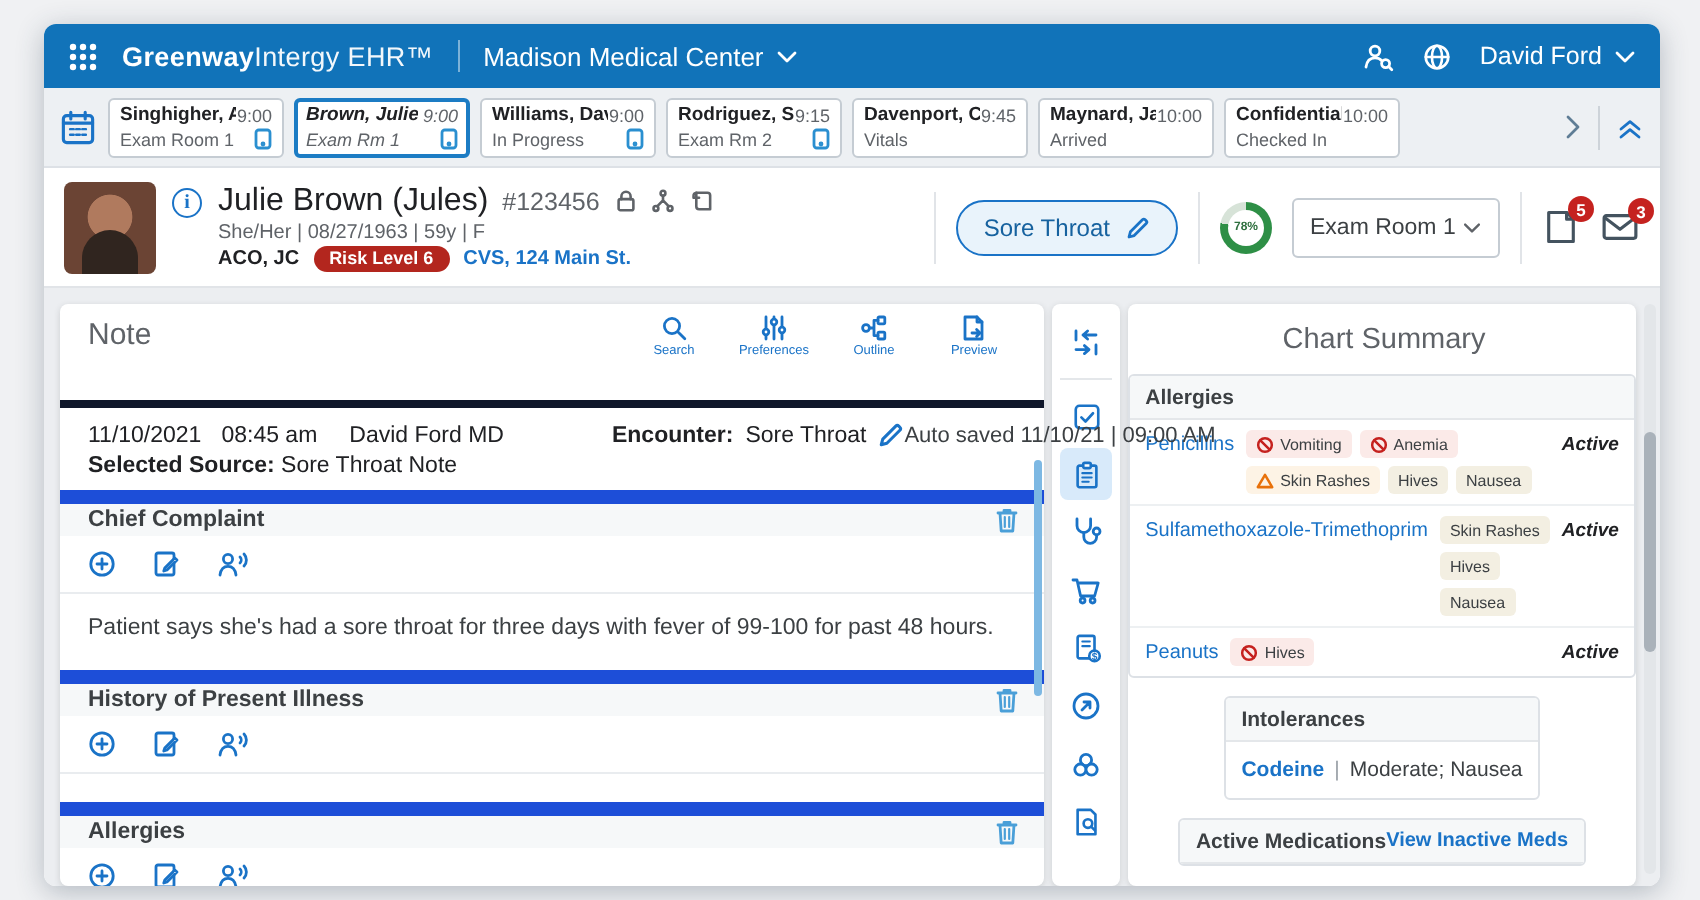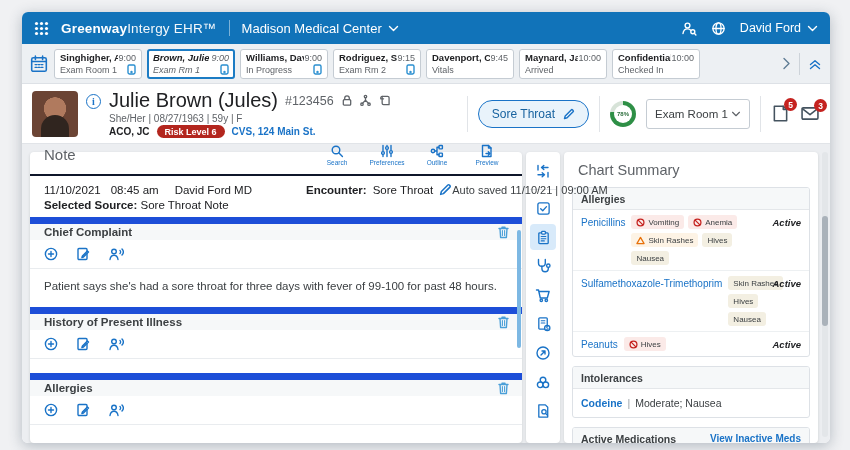--- a/index.html
+++ b/index.html
@@ -42,21 +42,21 @@
     display:flex; align-items:center; padding:0 10px; gap:8px; flex:none; }
   .avatar { width:46px; height:46px; border-radius:4px; flex:none; position:relative; overflow:hidden;
     background:radial-gradient(circle at 50% 38%, #b07a5e 0 30%, #6b4434 31% 100%), #2c211c; }
   .avatar::after{content:""; position:absolute; left:9px; top:24px; width:28px; height:24px;
     border-radius:14px 14px 0 0; background:#30251f;}
   .info-ic { width:15px; height:15px; border:1.5px solid #1a73c7; border-radius:50%; color:#1a73c7;
     font-size:10px; font-weight:bold; display:flex; align-items:center; justify-content:center;
     align-self:flex-start; margin-top:10px; flex:none; font-family:"Liberation Serif","DejaVu Serif",serif;}
   .p-info { display:flex; flex-direction:column; gap:1px; min-width:0; }
   .p-line1 { display:flex; align-items:center; gap:7px; }
-  .p-name { font-size:20px; color:#202124; }
+  .p-name { font-size:16px; color:#202124; }
   .p-mrn { font-size:12.5px; color:#5f6368; }
   .hdr-ics { display:flex; gap:6px; align-items:center; color:#5f6368; }
   .p-grey { font-size:10px; color:#5f6368; }
   .p-line4 { display:flex; align-items:center; gap:7px; font-size:10px; }
   .p-flags { font-weight:bold; color:#202124; }
   .risk-pill { background:#b3261e; color:#fff; font-size:9px; font-weight:bold;
     padding:1.5px 8px; border-radius:9px; }
   .pharm { color:#1a73c7; font-weight:bold; cursor:pointer; }
   .b-right { margin-left:auto; display:flex; align-items:center; gap:10px; }
   .divv { width:1px; height:36px; background:#e1e4e8; }
@@ -74,22 +74,22 @@
   .cnt { position:absolute; top:-6px; right:-7px; background:#c5221f; color:#fff; font-style:normal;
     font-size:8.5px; font-weight:bold; min-width:13px; height:13px; border-radius:7px;
     display:flex; align-items:center; justify-content:center; padding:0 2px; }
 
   
   #content { flex:1; background:#eceef1; display:flex; gap:4px; padding:8px 2px 0 8px; overflow:hidden; }
   .card { background:#fff; border-radius:4px; box-shadow:0 1px 3px rgba(60,64,67,.18); }
 
   
   #note-card { width:492px; flex:none; display:flex; flex-direction:column; position:relative; }
-  .note-hd { height:24px; display:flex; align-items:center; justify-content:space-between;
-    padding:0 12px 17px 14px; border-bottom:2px solid #0f172a; flex:none; }
+  .note-hd { height:52px; display:flex; align-items:center; justify-content:space-between;
+    padding:0 12px 17px 14px; border-bottom:4px solid #0f172a; flex:none; }
   .note-title { font-size:15px; color:#5f6368; }
   .note-tools { display:flex; gap:4px; }
   .ntool { width:46px; display:flex; flex-direction:column; align-items:center; gap:1px;
     color:#1a73c7; cursor:pointer; }
   .ntool .lbl { font-size:6.5px; }
   .note-meta { padding:7px 12px 6px 14px; flex:none; }
   .meta-row { display:flex; align-items:center; font-size:11.5px; color:#202124; }
   .meta-left { display:flex; gap:10px; white-space:nowrap; }
   .meta-mid { display:flex; align-items:center; gap:6px; margin-left:54px; white-space:nowrap; }
   .meta-mid b { font-weight:bold; }
@@ -111,21 +111,21 @@
   
   #side-toolbar { width:34px; flex:none; background:#fff; border-radius:4px;
     box-shadow:0 1px 3px rgba(60,64,67,.18); display:flex; flex-direction:column;
     align-items:center; padding:6px 0; gap:3px; }
   .stool { width:26px; height:26px; display:flex; align-items:center; justify-content:center;
     border-radius:4px; cursor:pointer; color:#1a73c7; }
   .stool.sel { background:#d8eafa; }
   .stool-div { width:26px; height:1px; background:#e4e7ea; margin:2px 0; }
 
   
-  #chart-card { flex:1; display:flex; flex-direction:column; padding:0 0 0 0; overflow:hidden;}
+  #chart-card { flex:1; display:flex; flex-direction:column; padding:0 0 0 0; overflow:hidden;align-items:center;}
   .cs-title { font-size:14.5px; color:#5f6368; padding:10px 12px 9px 14px; flex:none; }
   .cs-box { border:1px solid #dde1e6; border-radius:3px; margin:0 8px 9px; overflow:hidden; flex:none; }
   .cs-box-hd { background:#f6f8f9; border-bottom:1px solid #e4e7ea; height:22px;
     display:flex; align-items:center; justify-content:space-between; padding:0 8px; }
   .cs-box-hd .t { font-size:10.5px; font-weight:bold; color:#3c4043; }
   .cs-link { font-size:10px; font-weight:bold; color:#1a73c7; cursor:pointer; }
   .al-row { display:flex; align-items:flex-start; padding:5px 8px; border-bottom:1px solid #edf0f2; gap:6px; }
   .al-row:last-child { border-bottom:none; }
   .al-name { font-size:10px; font-weight:normal; color:#1a73c7; cursor:pointer; white-space:nowrap; padding-top:2px;}
   .al-badges { display:flex; flex-wrap:wrap; gap:4px; flex:1; min-width:0; }

